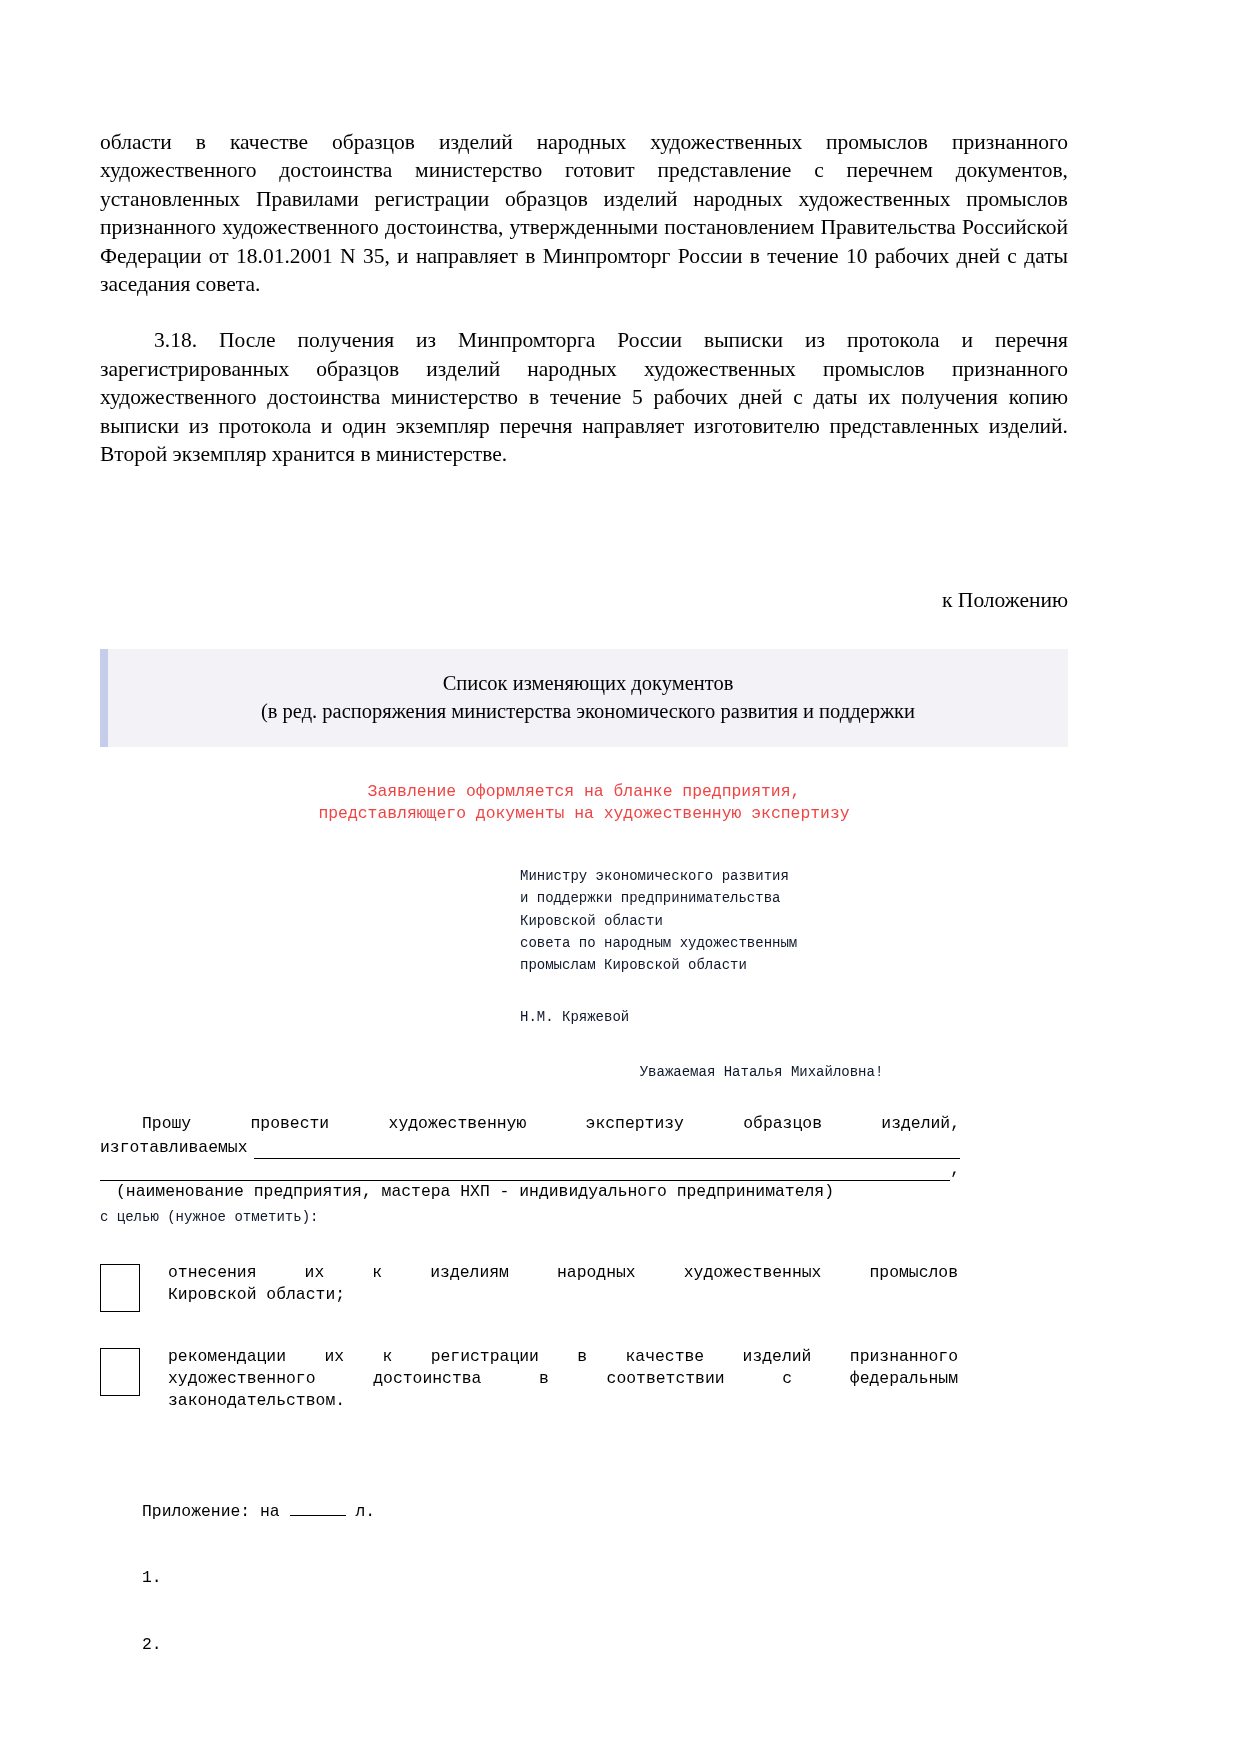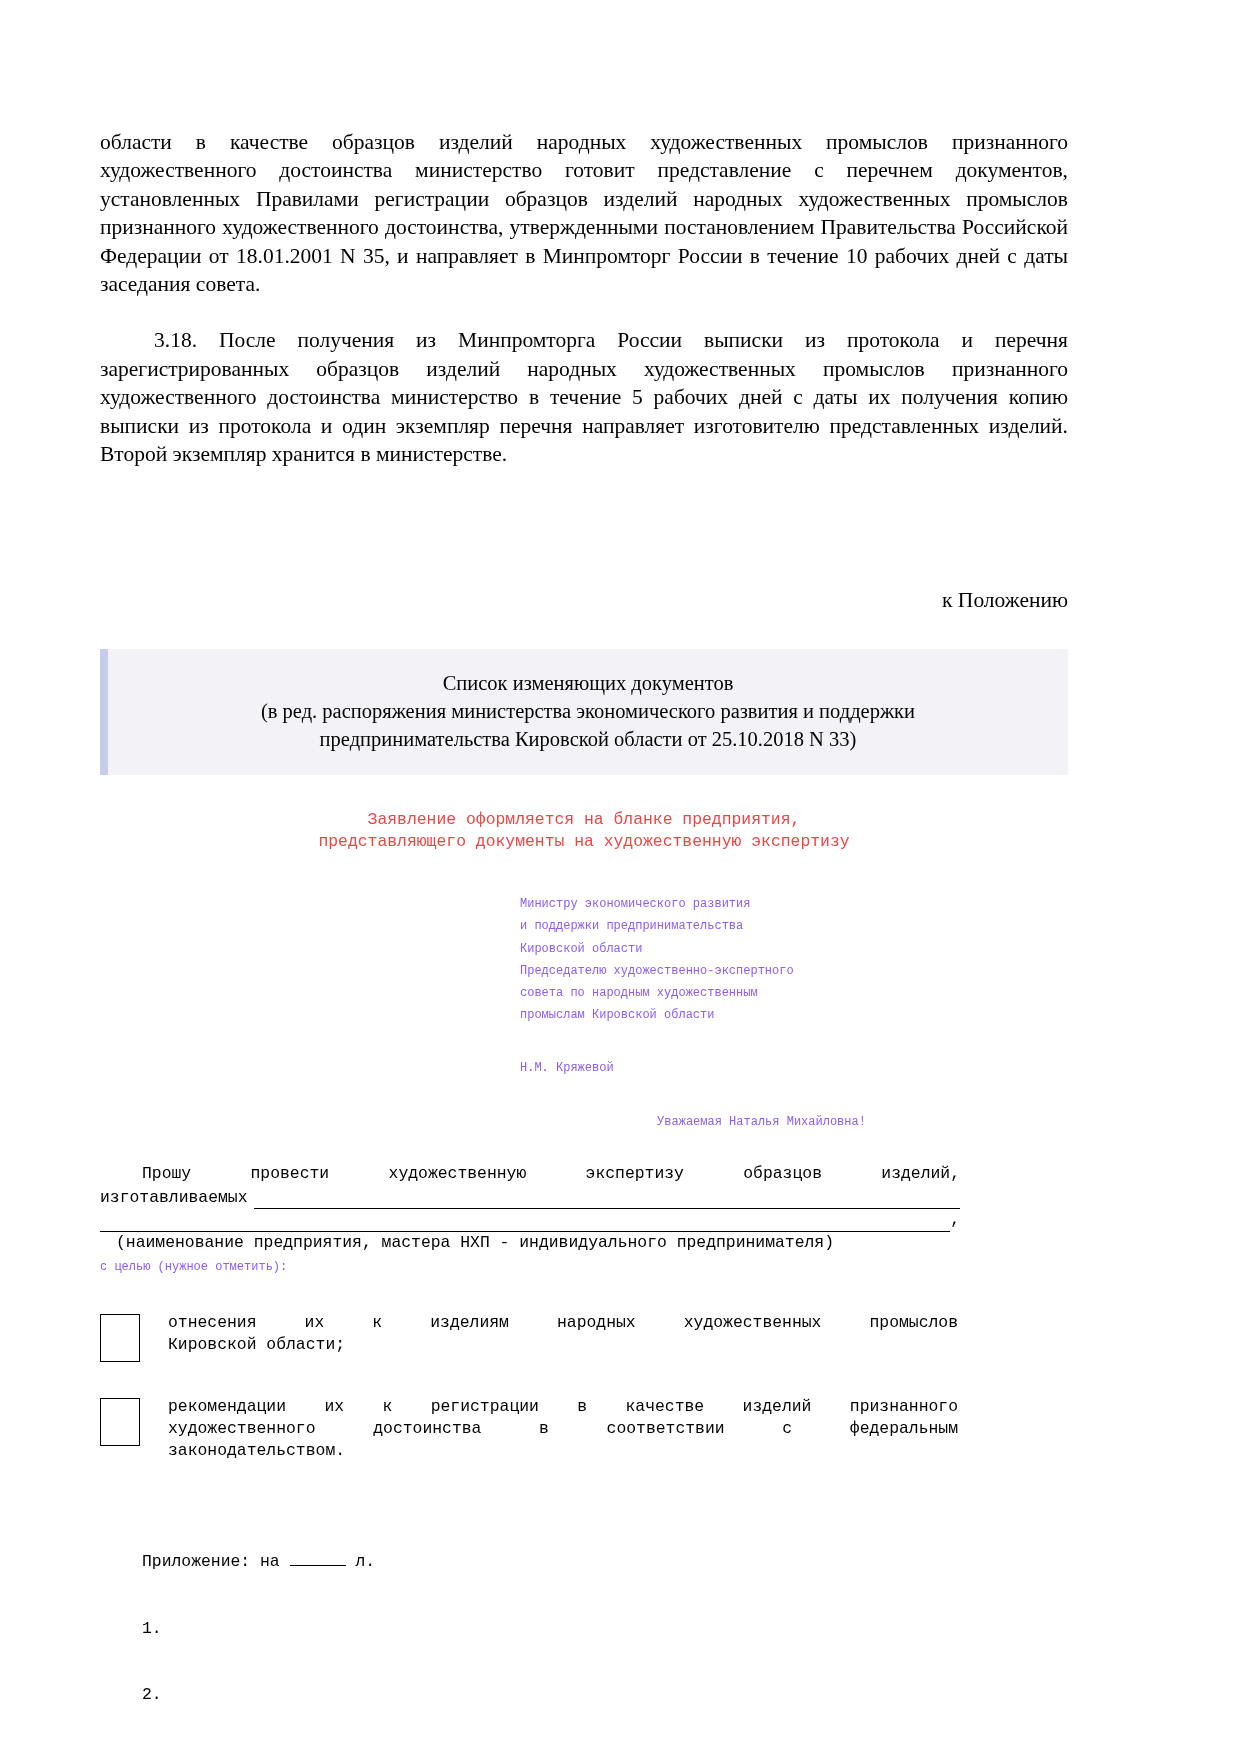--- a/index.html
+++ b/index.html
@@ -67,23 +67,23 @@
     text-align: center;
     font-family: "Liberation Serif", "DejaVu Serif", serif;
     font-size: 20.5px;
     line-height: 28px;
     color: #000000;
   }
 
   
   .mono-block {
     font-family: "Liberation Mono", "DejaVu Sans Mono", monospace;
-    font-size: 12px;
-    line-height: 22.2px;
-    color: #8b5cf6;
+    font-size: 14px;
+    line-height: 22.2px;
+    color: #0f172a;
     white-space: pre;
   }
   .mono-center {
     font-family: "Liberation Mono", "DejaVu Sans Mono", monospace;
     font-size: 16.4px;
     line-height: 22.2px;
     color: #ef4444;
     text-align: center;
     white-space: pre;
   }
@@ -179,33 +179,31 @@
 
     <div class="gap-big"></div>
 
     <div class="appendix">
       <div>к Положению</div>
     </div>
 
     <div class="changelist">
       <p>Список изменяющих документов</p>
       <p>(в ред. распоряжения министерства экономического развития и поддержки</p>
-      <p>предпринимательства Кировской области от 25.10.2018 N 33)</p>
     </div>
 
     <div style="margin-top:34px;">
 
       <div class="mono-center">Заявление оформляется на бланке предприятия,</div>
       <div class="mono-center">представляющего документы на художественную экспертизу</div>
 
       <div class="addressee">
         <div class="mono-block">Министру экономического развития</div>
         <div class="mono-block">и поддержки предпринимательства</div>
         <div class="mono-block">Кировской области</div>
-        <div class="mono-block">Председателю художественно-экспертного</div>
         <div class="mono-block">совета по народным художественным</div>
         <div class="mono-block">промыслам Кировской области</div>
         <div class="mono-block" style="margin-top:30px;">Н.М. Кряжевой</div>
       </div>
 
       <div class="mono-block" style="margin-left:355px;margin-top:32px;text-align:center;">Уважаемая Наталья Михайловна!</div>
 
       <div class="req-first" style="margin-top:30px;">Прошу провести художественную экспертизу образцов изделий,</div>
 
       <div class="fill-row" style="margin-top:2px;width:860px;">

